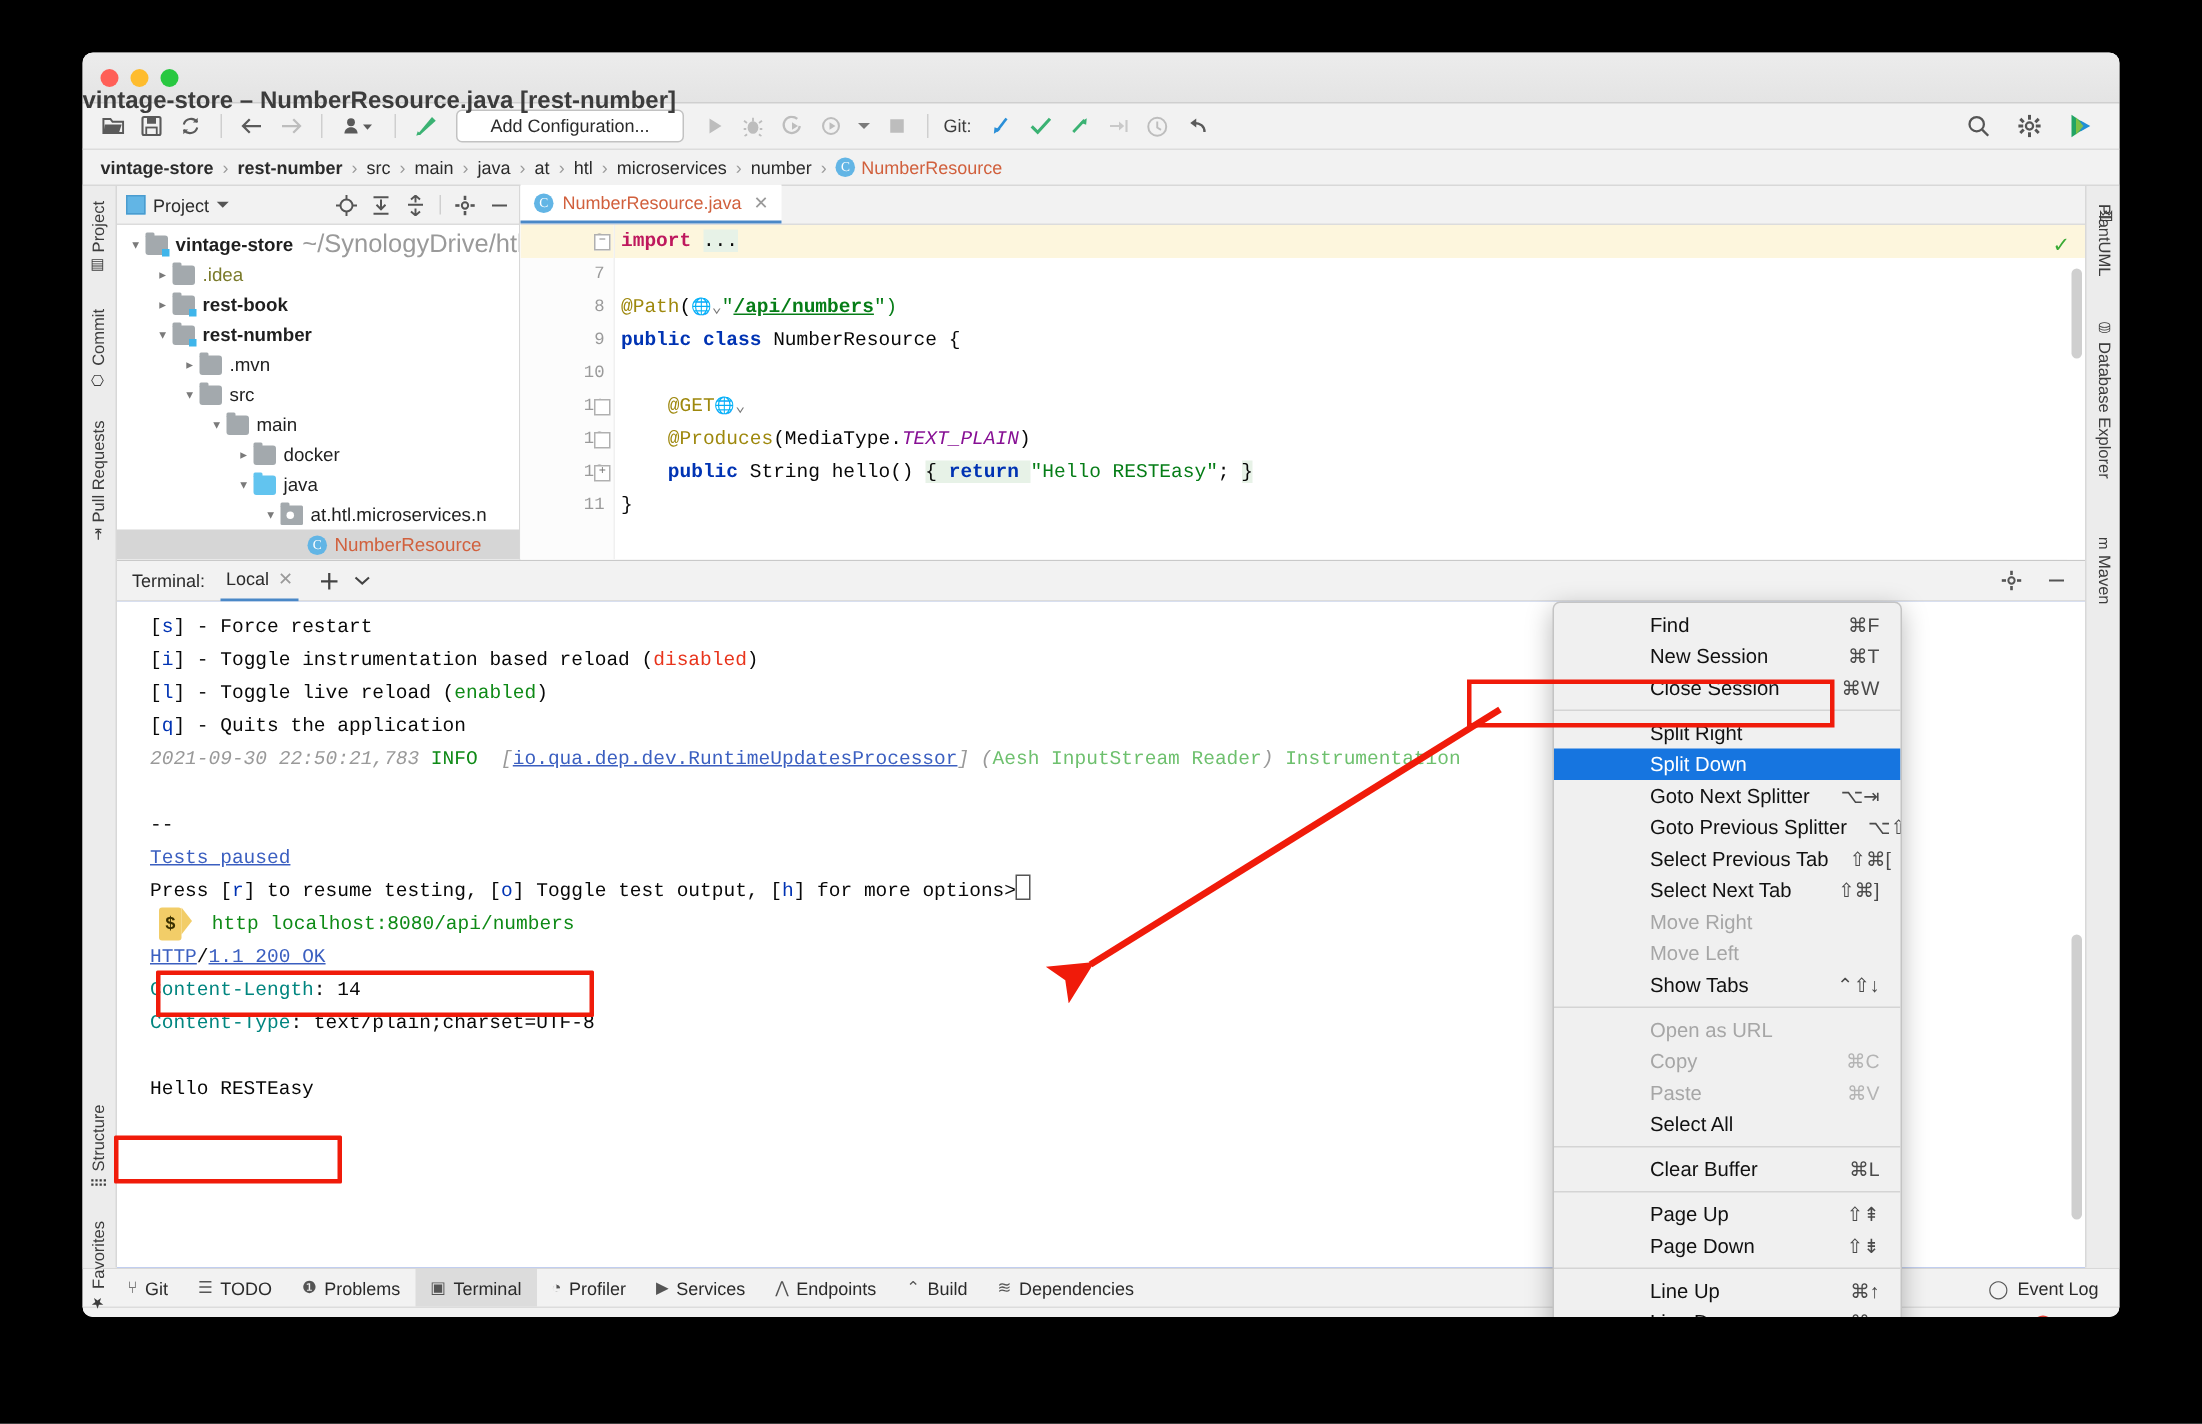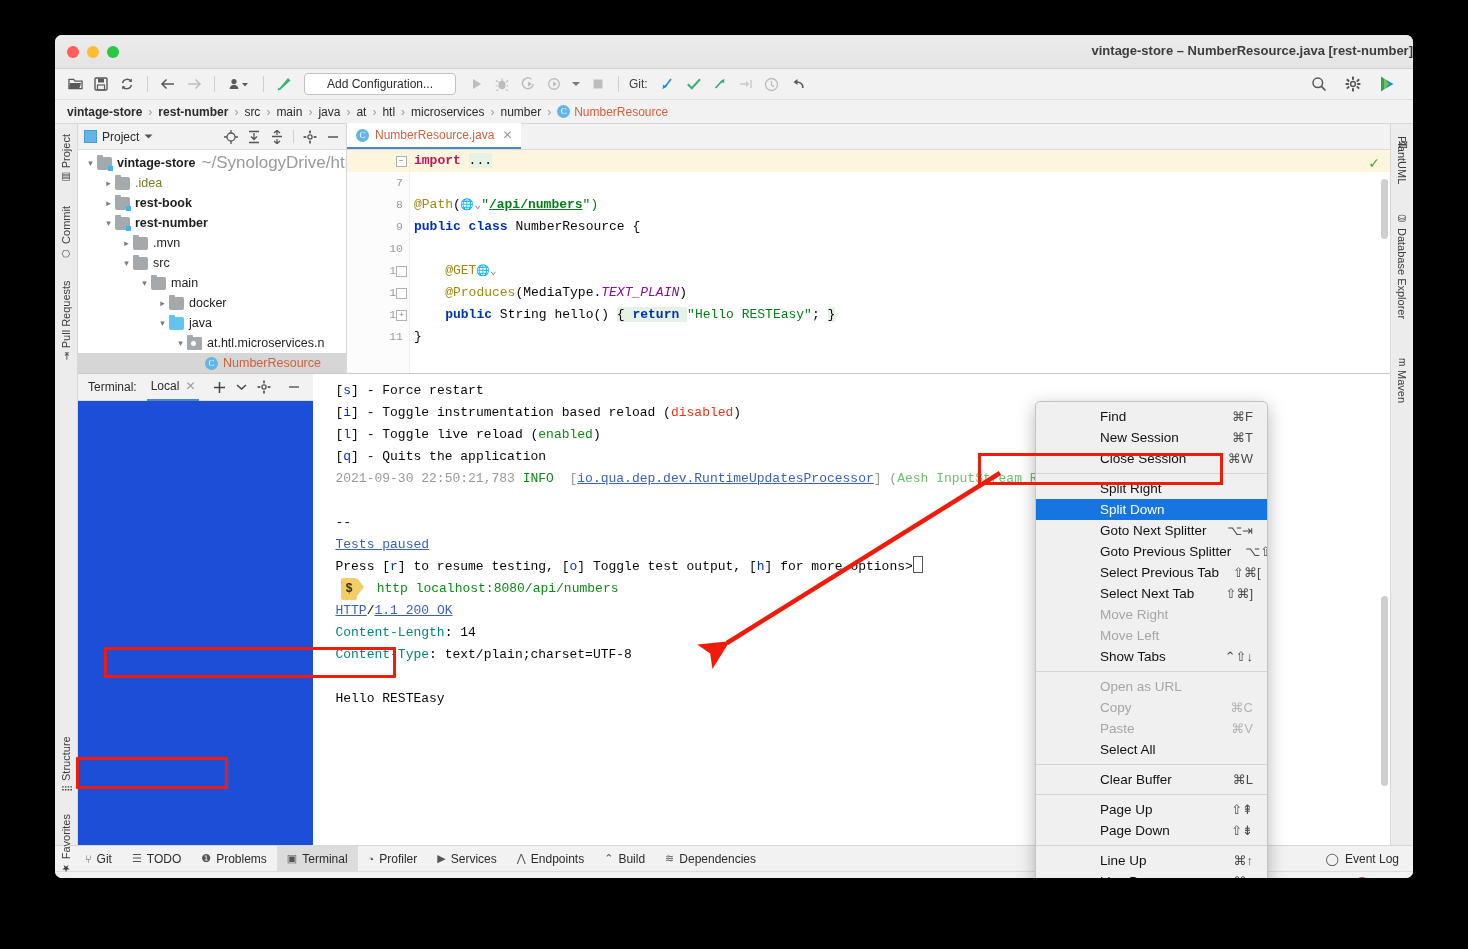--- a/index.html
+++ b/index.html
@@ -25,23 +25,23 @@
     height: 33px;
     background: linear-gradient(#ececec, #e4e4e4);
     border-bottom: 1px solid #cfcfcf;
   }
   .traffic { position: absolute; left: 12px; top: 11px; display: flex; gap: 8px; }
   .dot { width: 12px; height: 12px; border-radius: 50%; }
   .dot.red { background: #ff5f57; }
   .dot.yellow { background: #febc2e; }
   .dot.green { background: #28c840; }
   .title-text {
-    position: absolute; left: 0; right: 0; top: 8px;
-    text-align: right;
-    font-size: 13px; font-weight: bold; color: #3c3c3c;
+    position: absolute; left: 0; right: 0; top: 24px;
+    text-align: left;
+    font-size: 16px; font-weight: bold; color: #3c3c3c;
   }
 
   
   .toolbar {
     height: 30px;
     background: #f2f2f2;
     border-bottom: 1px solid #dcdcdc;
     display: flex; align-items: center;
     padding: 0 8px;
     gap: 2px;
@@ -188,21 +188,21 @@
   .cns { color: #871094; font-style: italic; margin-top: 24px; }
   .plain { color: #080808; }
   .boldplain { color: #be185d; font-weight: bold; }
   .hlbg { background: #e7f2e7; }
   .fold { position: absolute; left: 50px; width: 9px; height: 9px; border: 1px solid #b0b0b0; background: #fff; font-size: 8px; line-height: 7px; text-align: center; color: #777; }
   .check-right { position: absolute; right: 10px; top: 5px; color: #3aaa35; font-size: 14px; }
   .editor-scroll-r { position: absolute; right: 0; top: 25px; bottom: 0; width: 12px; background: #fff; }
   .scroll-thumb { position: absolute; right: 2px; width: 7px; border-radius: 4px; background: #cfcfcf; }
 
   
-  .terminal { flex: 1; display: flex; flex-direction: row; background: #1d4ed8; min-height: 0; }
+  .terminal { flex: 1; display: flex; flex-direction: column; background: #1d4ed8; min-height: 0; }
   .term-header {
     height: 26px; background: #f2f2f2; border-bottom: 1px solid #dcdcdc;
     display: flex; align-items: center; padding-left: 10px; gap: 10px;
     font-size: 12px; color: #2b2b2b;
   }
   .term-label { font-size: 12px; }
   .term-tab {
     display: flex; align-items: center; gap: 6px;
     height: 25px; padding: 0 4px;
     border-bottom: 2px solid #4a88c7;
@@ -214,21 +214,21 @@
     flex: 1; position: relative; background: #fff;
     font-family: "Liberation Mono", monospace; font-size: 13px;
     padding: 6px 0 0 22px;
     overflow: hidden;
   }
   .tline { height: 22px; line-height: 22px; white-space: pre; color: #080808; }
   .c-blue { color: #0033b3; }
   .c-red { color: #e8341c; }
   .c-green { color: #0e8a16; }
   .c-teal { color: #00857f; }
-  .c-gray { color: #999; }
+  .c-gray { color: #999; font-style: italic; }
   .c-lgreen { color: #6ec06e; }
   .c-dblue { color: #3b5fc0; text-decoration: underline; }
   .cursor-box { display: inline-block; width: 8px; height: 15px; border: 1px solid #555; vertical-align: -3px; }
   .prompt-chip {
     display: inline-block; background: #f2cd68; color: #3a3000;
     padding: 0 4px; border-radius: 2px; font-weight: bold; font-size: 12px;
     position: relative; margin-right: 6px;
   }
   .prompt-chip:after {
     content:""; position: absolute; right:-7px; top: 0; border-left: 7px solid #f2cd68;

